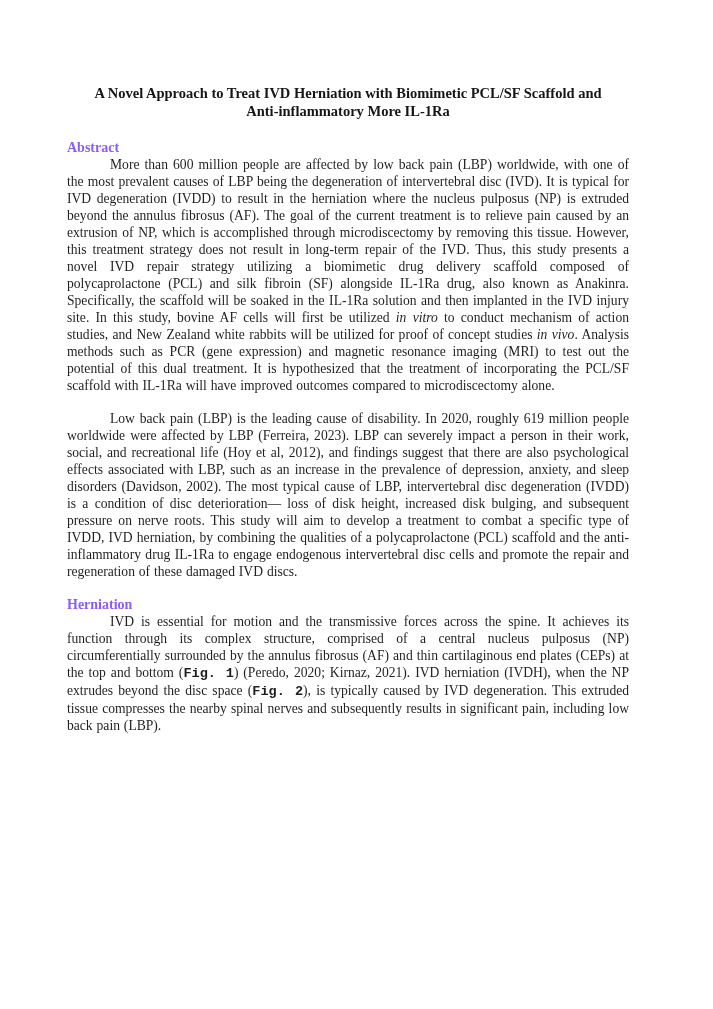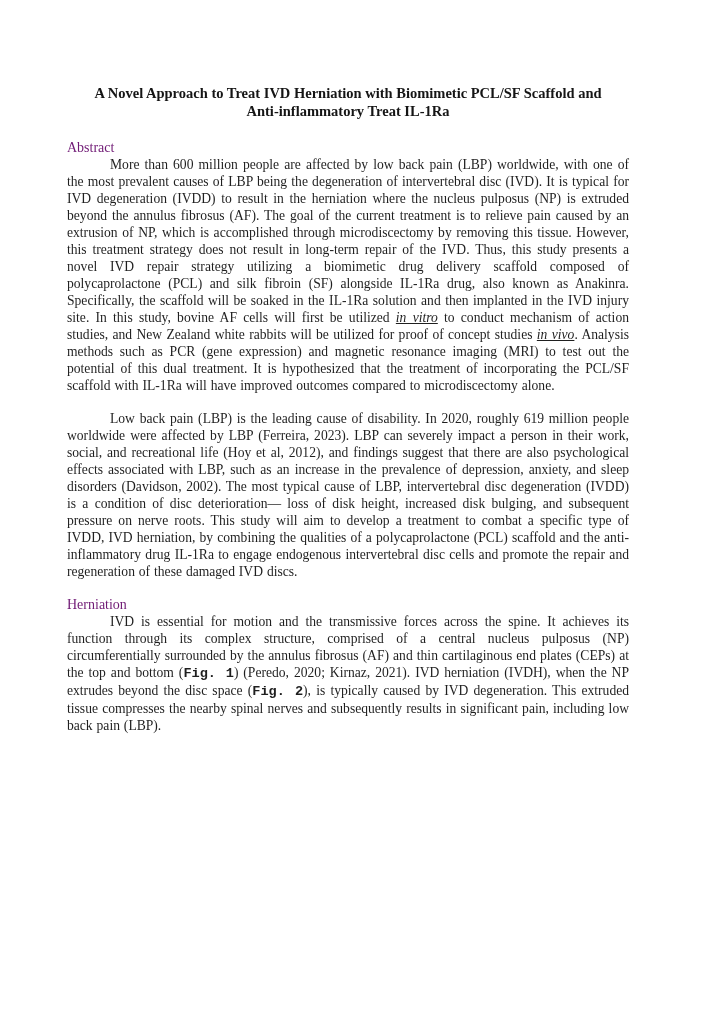--- a/index.html
+++ b/index.html
@@ -27,45 +27,45 @@
     font-weight: bold;
     font-size: 14.5px;
     line-height: 18px;
     margin: 0 0 19px 0;
     color: #151515;
   }
   .section {
     margin-top: 16px;
   }
   .heading {
-    font-weight: normal;
+    font-weight: bold;
     font-size: 14px;
     line-height: 17px;
-    color: #701a75;
+    color: #8b5cf6;
   }
   .para {
     margin: 0;
     font-size: 13.6px;
     line-height: 17px;
     text-align: justify;
     text-indent: 43px;
     word-spacing: 0.5px;
   }
-  .it { font-style: italic; text-decoration: underline; }
+  .it { font-style: italic; }
   .bd { font-weight: bold; font-style: normal; font-family: Liberation Mono, monospace; }
 </style>
 </head>
 <body>
 
 <div class="page">
   <div class="content">
 
     <div class="title">
       <div>A Novel Approach to Treat IVD Herniation with Biomimetic PCL/SF Scaffold and</div>
-      <div>Anti-inflammatory Treat IL-1Ra</div>
+      <div>Anti-inflammatory More IL-1Ra</div>
     </div>
 
     <div class="section" style="margin-top:0">
       <div class="heading">Abstract</div>
       <p class="para"><span>More than 600 million people are affected by low back pain (LBP) worldwide, with one of the most prevalent causes of LBP being the degeneration of intervertebral disc (IVD). It is typical for IVD degeneration (IVDD) to result in the herniation where the nucleus pulposus (NP) is extruded beyond the annulus fibrosus (AF). The goal of the current treatment is to relieve pain caused by an extrusion of NP, which is accomplished through microdiscectomy by removing this tissue. However, this treatment strategy does not result in long-term repair of the IVD. Thus, this study presents a novel IVD repair strategy utilizing a biomimetic drug delivery scaffold composed of polycaprolactone (PCL) and silk fibroin (SF) alongside IL-1Ra drug, also known as Anakinra. Specifically, the scaffold will be soaked in the IL-1Ra solution and then implanted in the IVD injury site. In this study, bovine AF cells will first be utilized </span><em class="it">in vitro</em><span> to conduct mechanism of action studies, and New Zealand white rabbits will be utilized for proof of concept studies </span><em class="it">in vivo</em><span>. Analysis methods such as PCR (gene expression) and magnetic resonance imaging (MRI) to test out the potential of this dual treatment. It is hypothesized that the treatment of incorporating the PCL/SF scaffold with IL-1Ra will have improved outcomes compared to microdiscectomy alone.</span></p>
     </div>
 
     <div class="section">
       <p class="para">Low back pain (LBP) is the leading cause of disability. In 2020, roughly 619 million people worldwide were affected by LBP (Ferreira, 2023). LBP can severely impact a person in their work, social, and recreational life (Hoy et al, 2012), and findings suggest that there are also psychological effects associated with LBP, such as an increase in the prevalence of depression, anxiety, and sleep disorders (Davidson, 2002). The most typical cause of LBP, intervertebral disc degeneration (IVDD) is a condition of disc deterioration— loss of disk height, increased disk bulging, and subsequent pressure on nerve roots. This study will aim to develop a treatment to combat a specific type of IVDD, IVD herniation, by combining the qualities of a polycaprolactone (PCL) scaffold and the anti-inflammatory drug IL-1Ra to engage endogenous intervertebral disc cells and promote the repair and regeneration of these damaged IVD discs.</p>
     </div>

